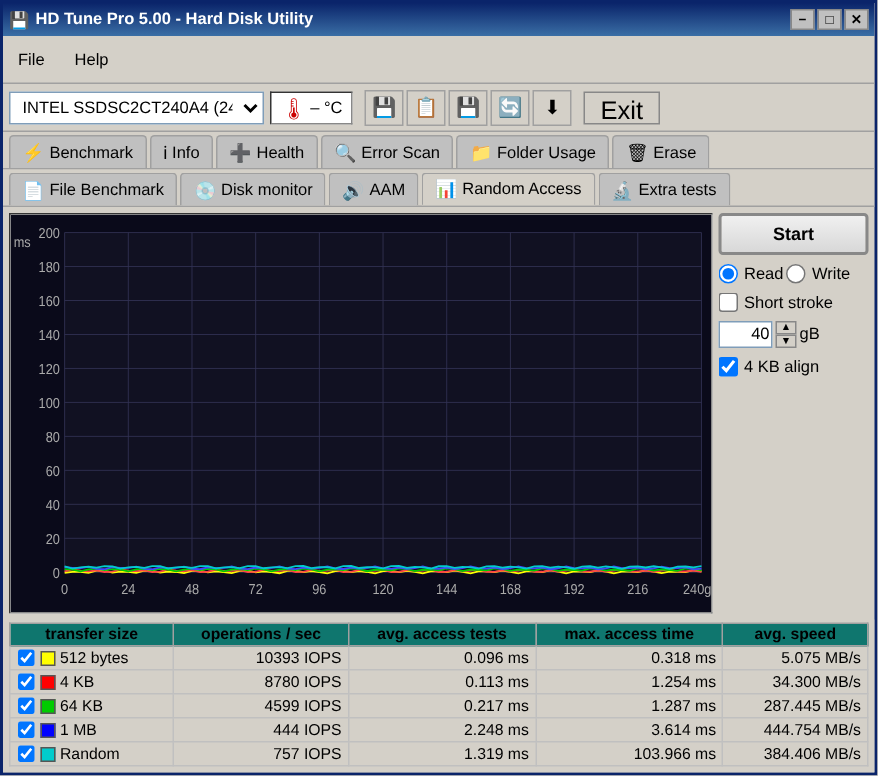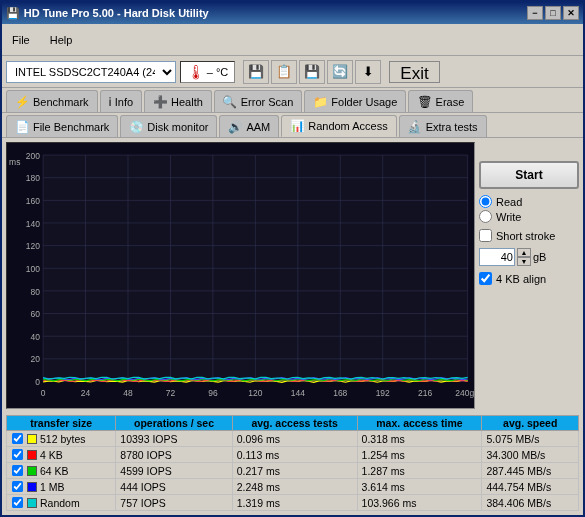--- a/index.html
+++ b/index.html
@@ -125,33 +125,32 @@
       border: 1px inset #888;
       position: relative;
       overflow: hidden;
     }
     
     .right-panel {
       width: 100px;
       display: flex;
       flex-direction: column;
       gap: 6px;
-      margin-top: 19px;
     }
     .start-btn {
       width: 100%;
       height: 28px;
       background: linear-gradient(to bottom, #f0f0f0, #d8d8d8);
       border: 2px solid #888;
       cursor: pointer;
       font-size: 12px;
       font-weight: bold;
       border-radius: 3px;
     }
-    .radio-group { display: flex; flex-direction: column; gap: 2px; justify-content: center; }
+    .radio-group { display: flex; flex-direction: row; gap: 2px; }
     .radio-item { display: flex; align-items: center; gap: 4px; cursor: pointer; }
     .radio-item input[type=radio] { cursor: pointer; }
     .checkbox-item { display: flex; align-items: center; gap: 4px; cursor: pointer; }
     .checkbox-item input[type=checkbox] { cursor: pointer; }
     .spinbox-row {
       display: flex; align-items: center; gap: 2px;
     }
     .spinbox {
       width: 36px; height: 18px;
       border: 1px solid #7f9db9;
@@ -175,30 +174,30 @@
     .bottom-section {
       background: #d4d0c8;
       padding: 2px 4px 4px;
     }
     table {
       width: 100%;
       border-collapse: collapse;
       font-size: 10.5px;
     }
     th {
-      background: #0ea5e9;
+      background: #0f766e;
       border: 1px solid #a0a0a0;
       padding: 1px 4px;
       text-align: center;
       font-weight: bold;
     }
     td {
       border: 1px solid #c0c0c0;
       padding: 1px 4px;
-      text-align: left;
+      text-align: right;
     }
     td.left { text-align: left; }
     .color-box {
       width: 10px; height: 10px;
       display: inline-block;
       border: 1px solid #555;
       vertical-align: middle;
     }
     .row-label { display: flex; align-items: center; gap: 3px; }
     .row-checkbox { transform: scale(0.85); }

